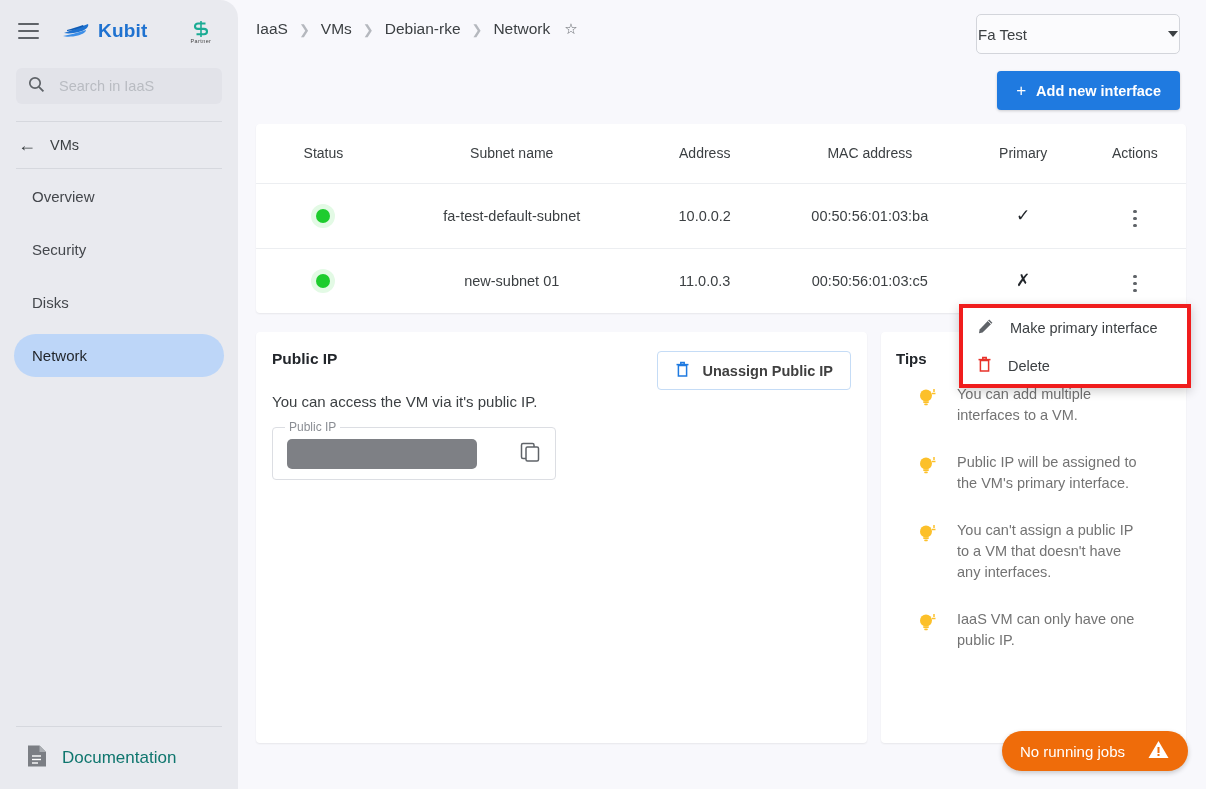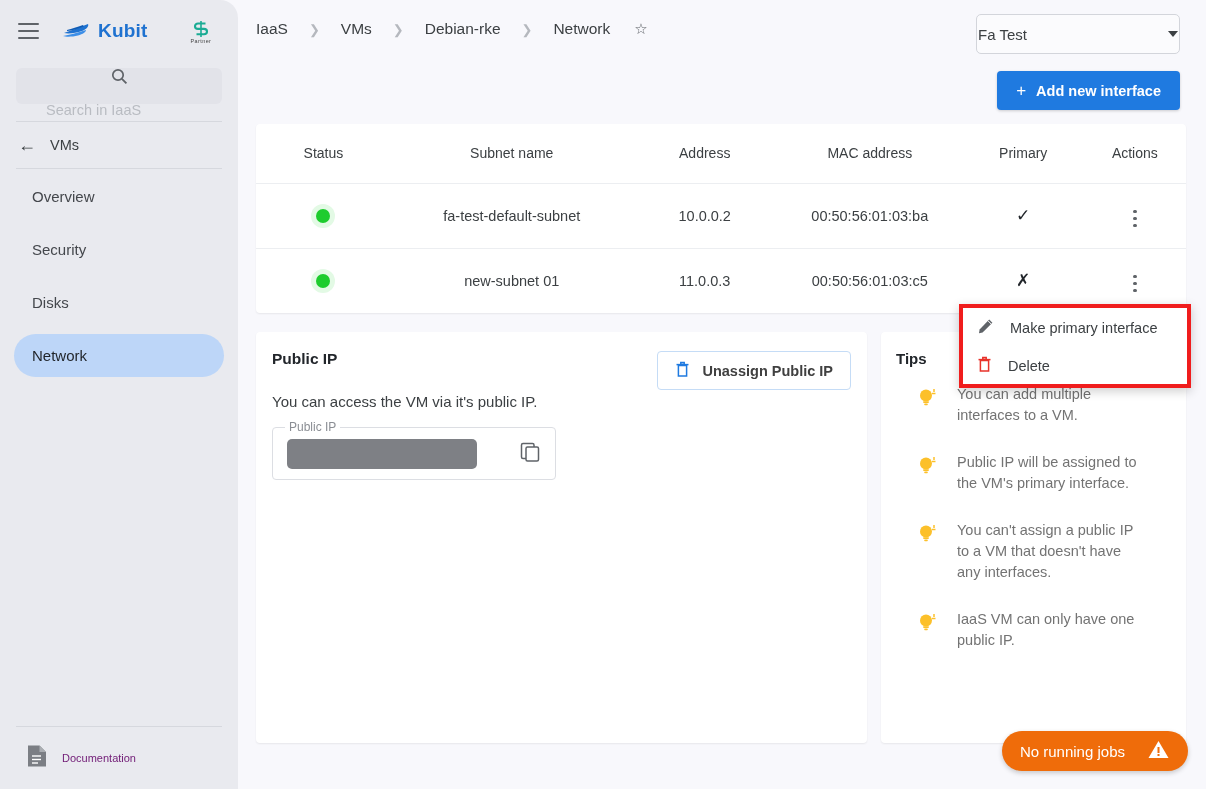--- a/index.html
+++ b/index.html
@@ -64,21 +64,20 @@
   }
 
   .search-box {
     margin: 6px 16px 0 16px;
     height: 36px;
     background: #e2e3e9;
     border-radius: 6px;
     display: flex; align-items: center;
     padding: 0 12px; gap: 12px;
     cursor: text;
-    flex-direction: column;
   }
   .search-input {
     border: 0; outline: 0; background: transparent;
     font-family: "Liberation Sans", sans-serif;
     font-size: 14.5px; color: #45484d;
     width: 150px;
   }
   .search-input::placeholder { color: #b9bcc2; }
 
   .sb-divider {
@@ -115,30 +114,30 @@
   }
   .sb-bottom-divider {
     height: 1px; background: #d6d8de; margin: 0 16px;
   }
   .sb-doc {
     height: 62px;
     display: flex; align-items: center; gap: 14px;
     padding: 0 26px;
     cursor: pointer;
   }
-  .sb-doc .label { font-size: 11px; color: #701a75; text-align: center; }
+  .sb-doc .label { font-size: 17px; color: #0f766e; text-align: center; }
 
   
   #topbar {
     position: absolute; left: 238px; top: 0;
     width: 968px; height: 62px;
   }
   .breadcrumb {
     position: absolute; left: 18px; top: 20px;
-    display: flex; align-items: center; gap: 21px;
+    display: flex; align-items: center; gap: 11px;
     font-size: 15.5px;
   }
   .bc-item { color: #3c4043; cursor: pointer; }
   .bc-item.last { color: #3c4043; }
   .bc-sep { color: #b5b8be; font-size: 13px; }
   .star {
     color: #5f6368; font-size: 15px; margin-left: 3px; cursor: pointer;
   }
 
   .project-select {

